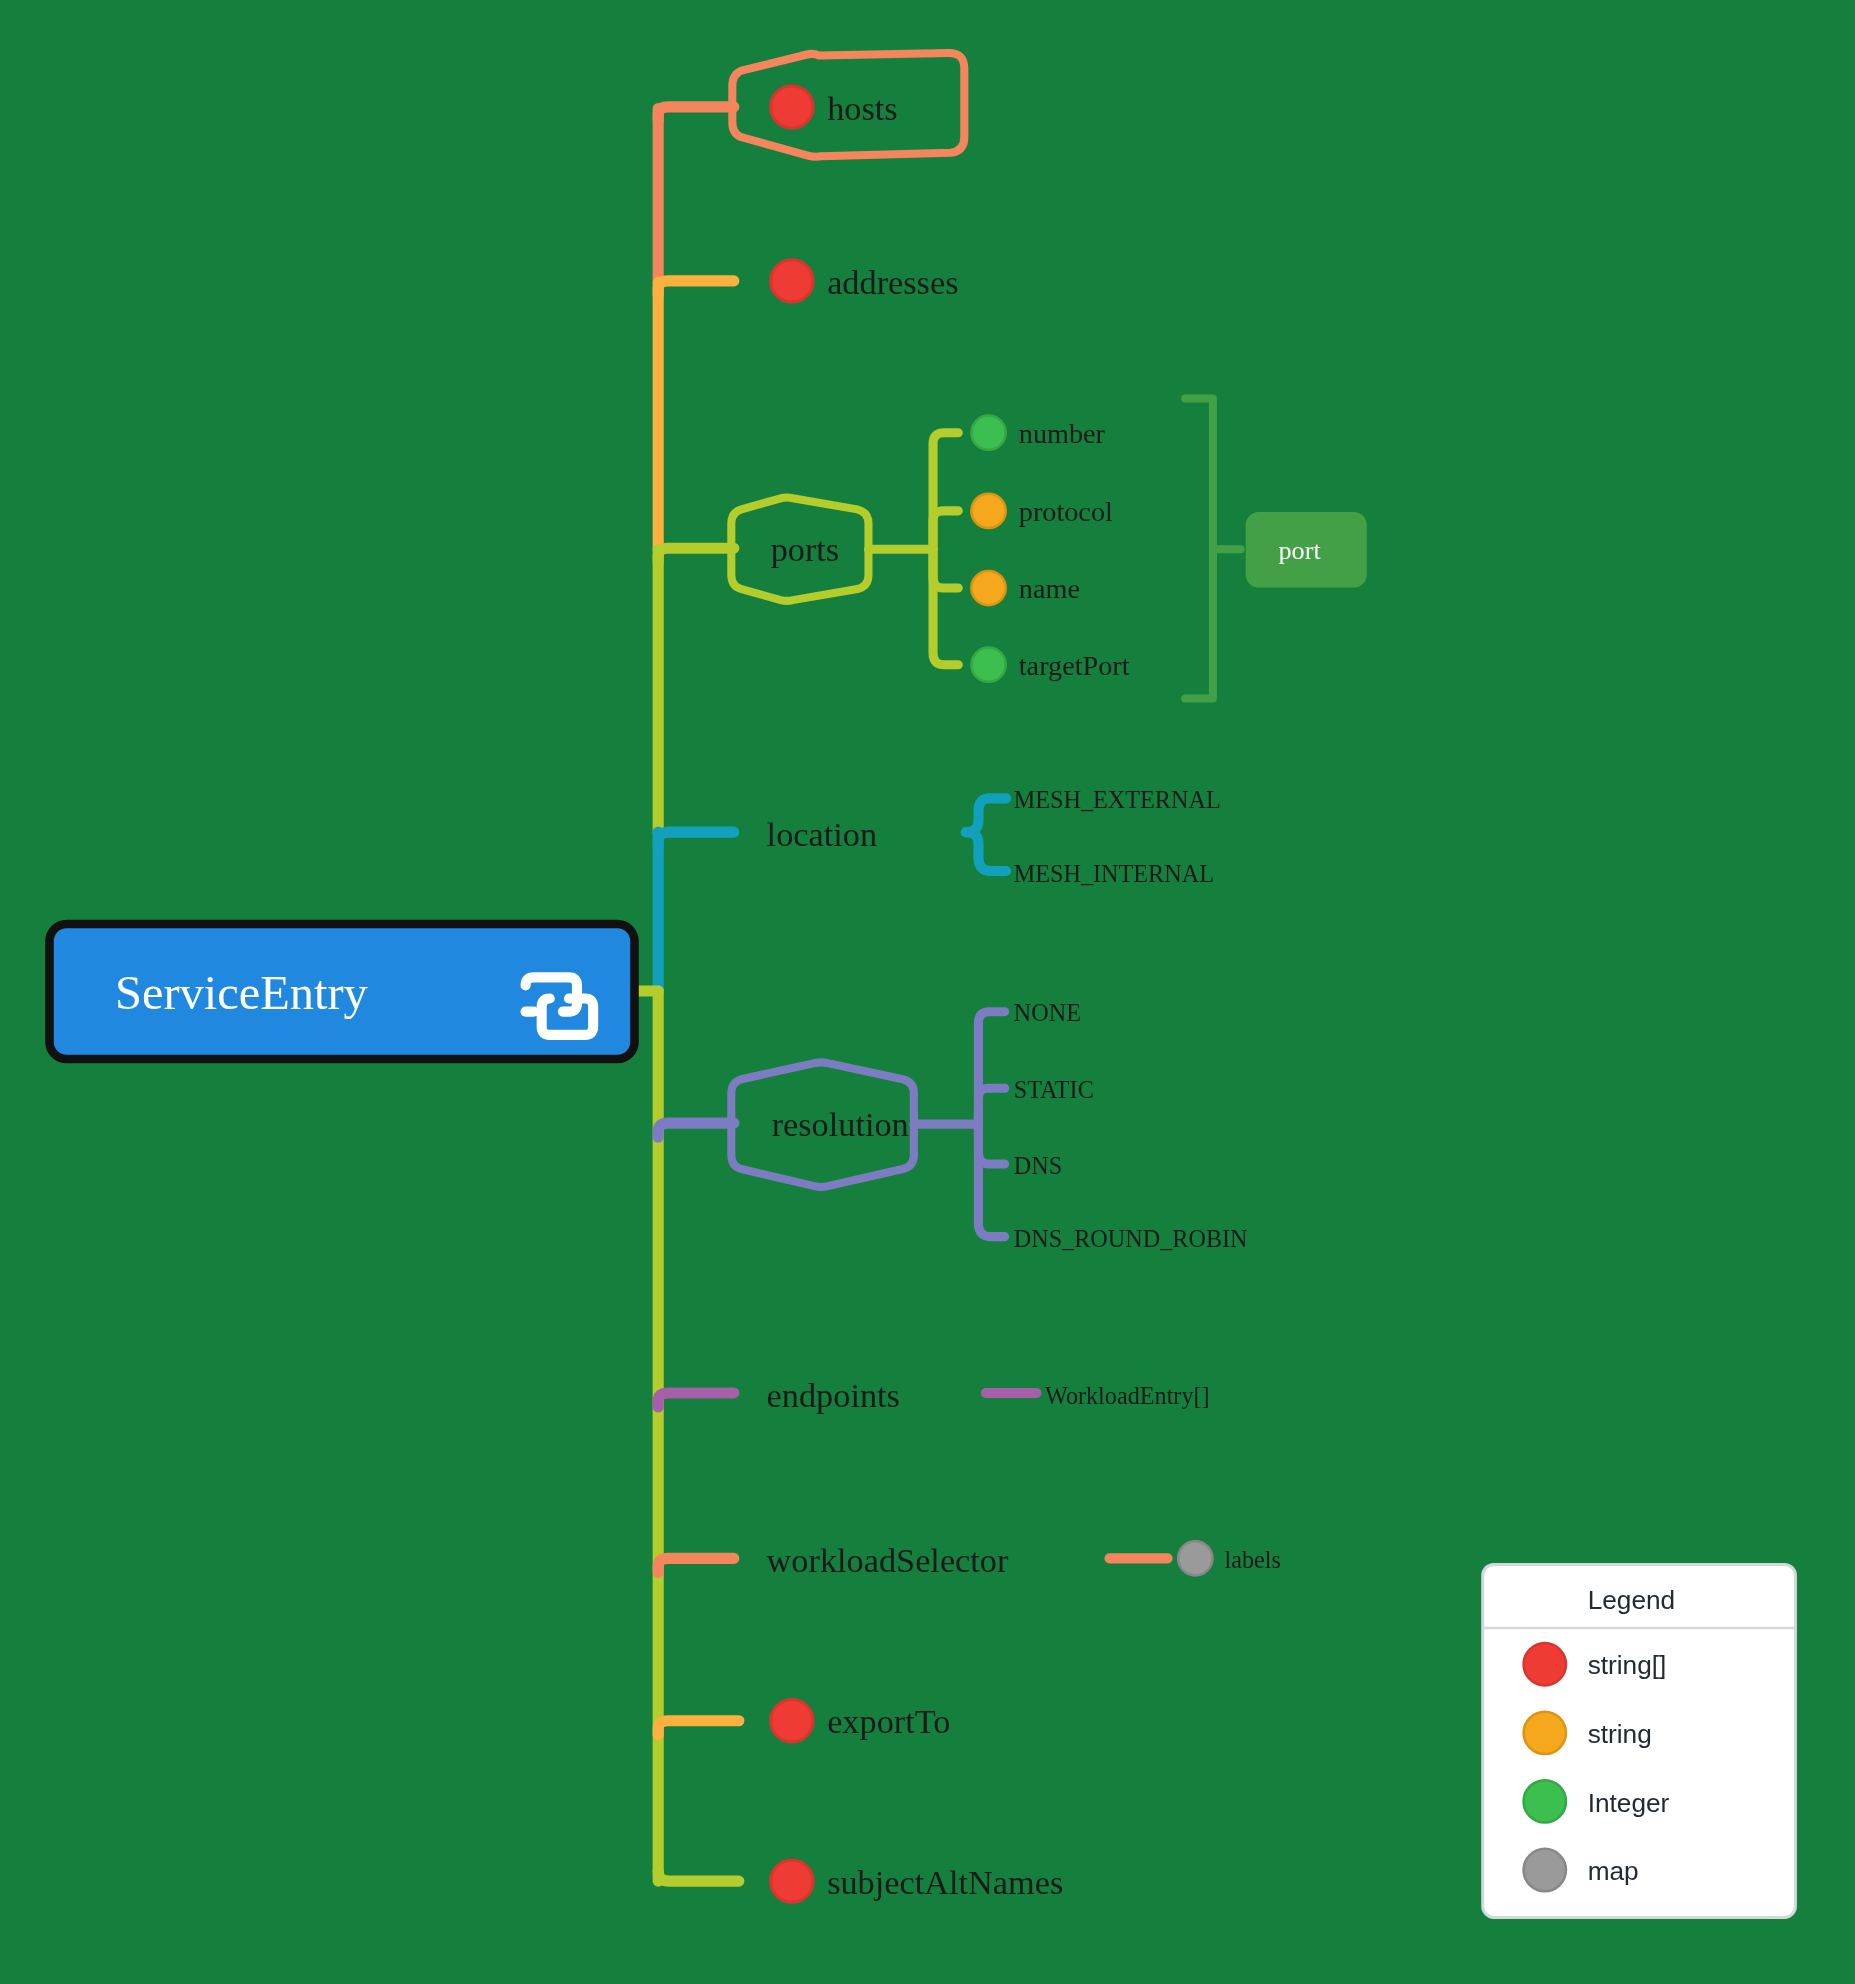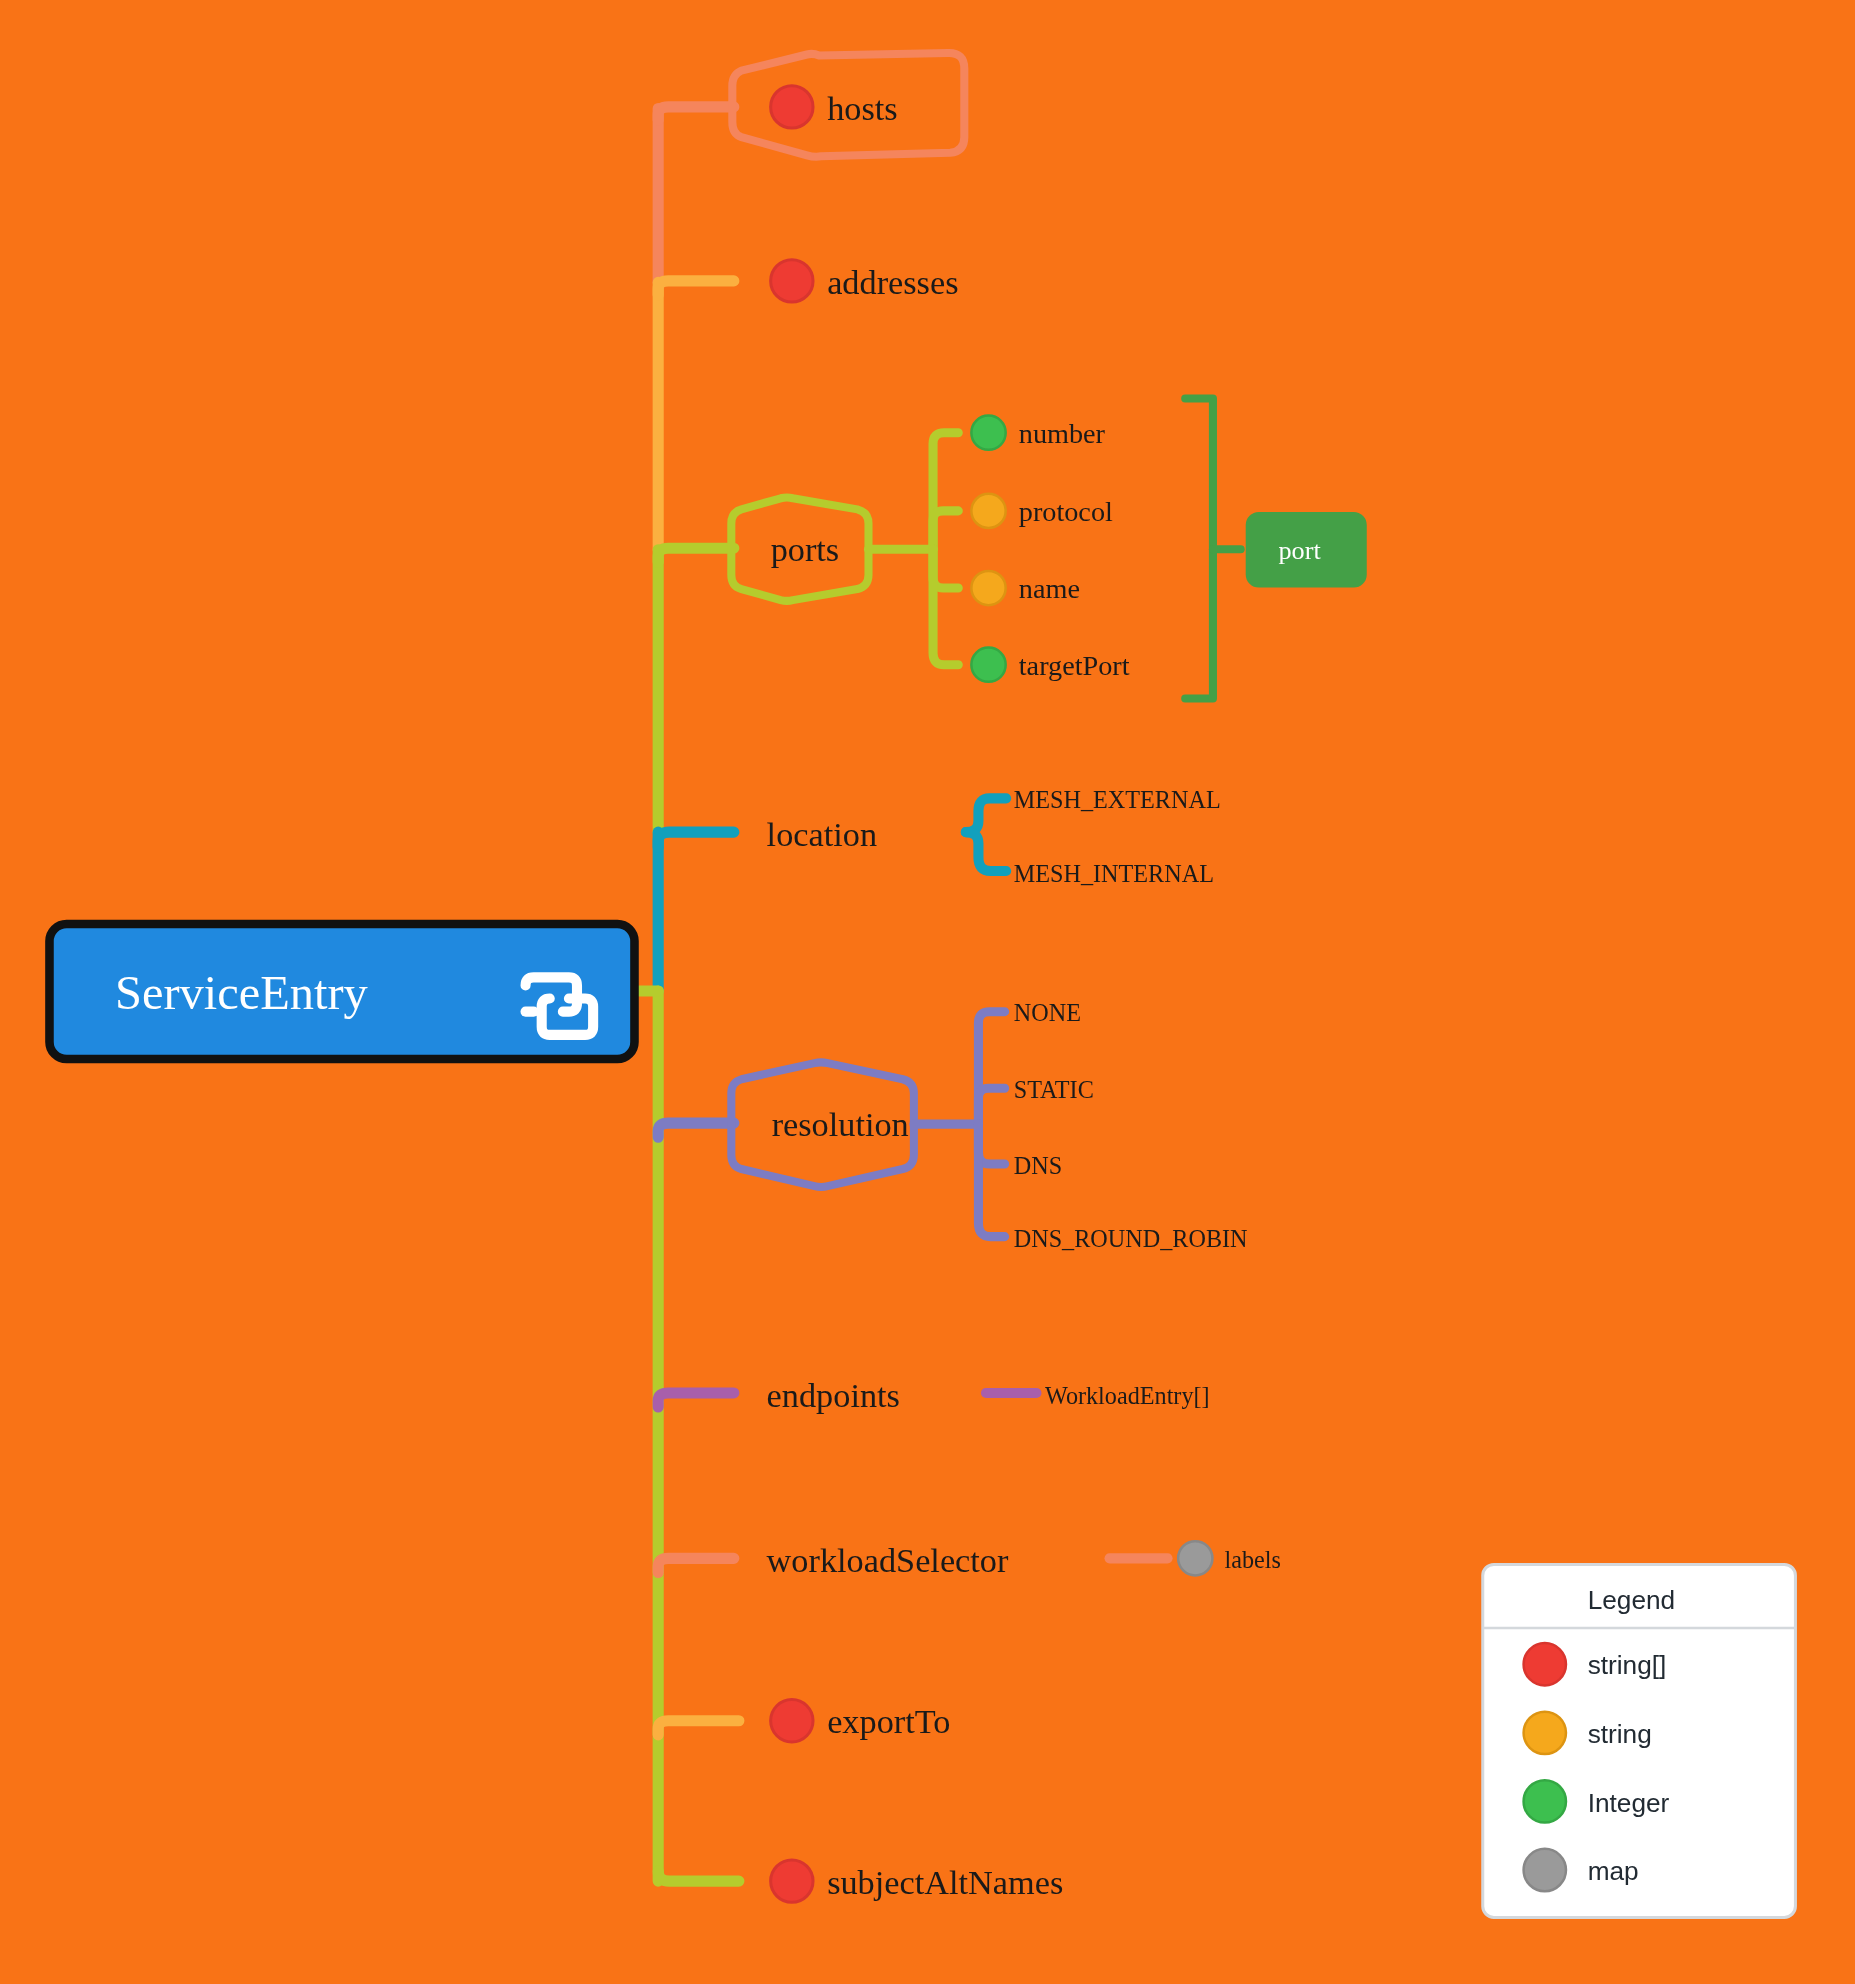--- a/index.html
+++ b/index.html
@@ -1,16 +1,16 @@
 <!DOCTYPE html>
 <html style="font-size:8px"><head>
 <meta charset="utf-8">
 <style>
   html,body{margin:0;padding:0;background:#ffffff;}
-  #root{position:relative;width:1856px;height:1985px;background:#f97316;
+  #root{position:relative;width:1856px;height:1985px;background:#15803d;
         font-family:"Liberation Serif", serif; overflow:hidden;}
   svg.diagram{position:absolute;left:0;top:0;width:1856px;height:1985px;}
   .lbl{font-family:"Liberation Serif", serif; fill:#1a1a1a;}
   .lbl-big{font-size:68px;}
   .lbl-mid{font-size:56px;}
   .lbl-small{font-size:48px;}
   .root-text{font-family:"Liberation Serif", serif;fill:#ffffff;font-size:96px;}
   .tag-text{font-family:"Liberation Serif", serif;fill:#ffffff;font-size:52px;}
   .legend-title{font-family:"Liberation Sans", sans-serif;fill:#222b33;font-size:52px;}
   .legend-item{font-family:"Liberation Sans", sans-serif;fill:#222b33;font-size:52px;}

